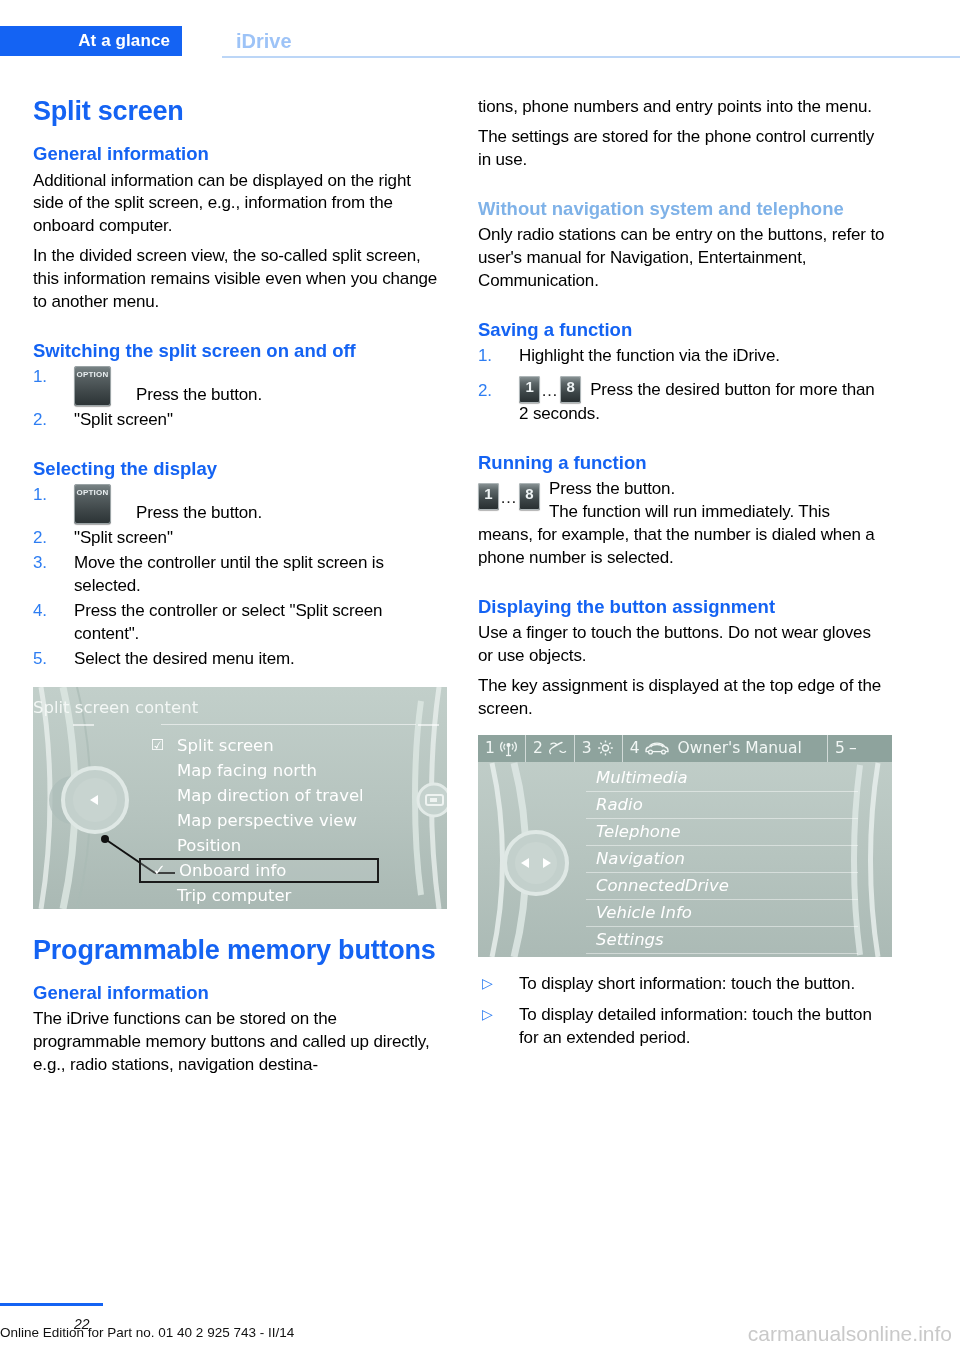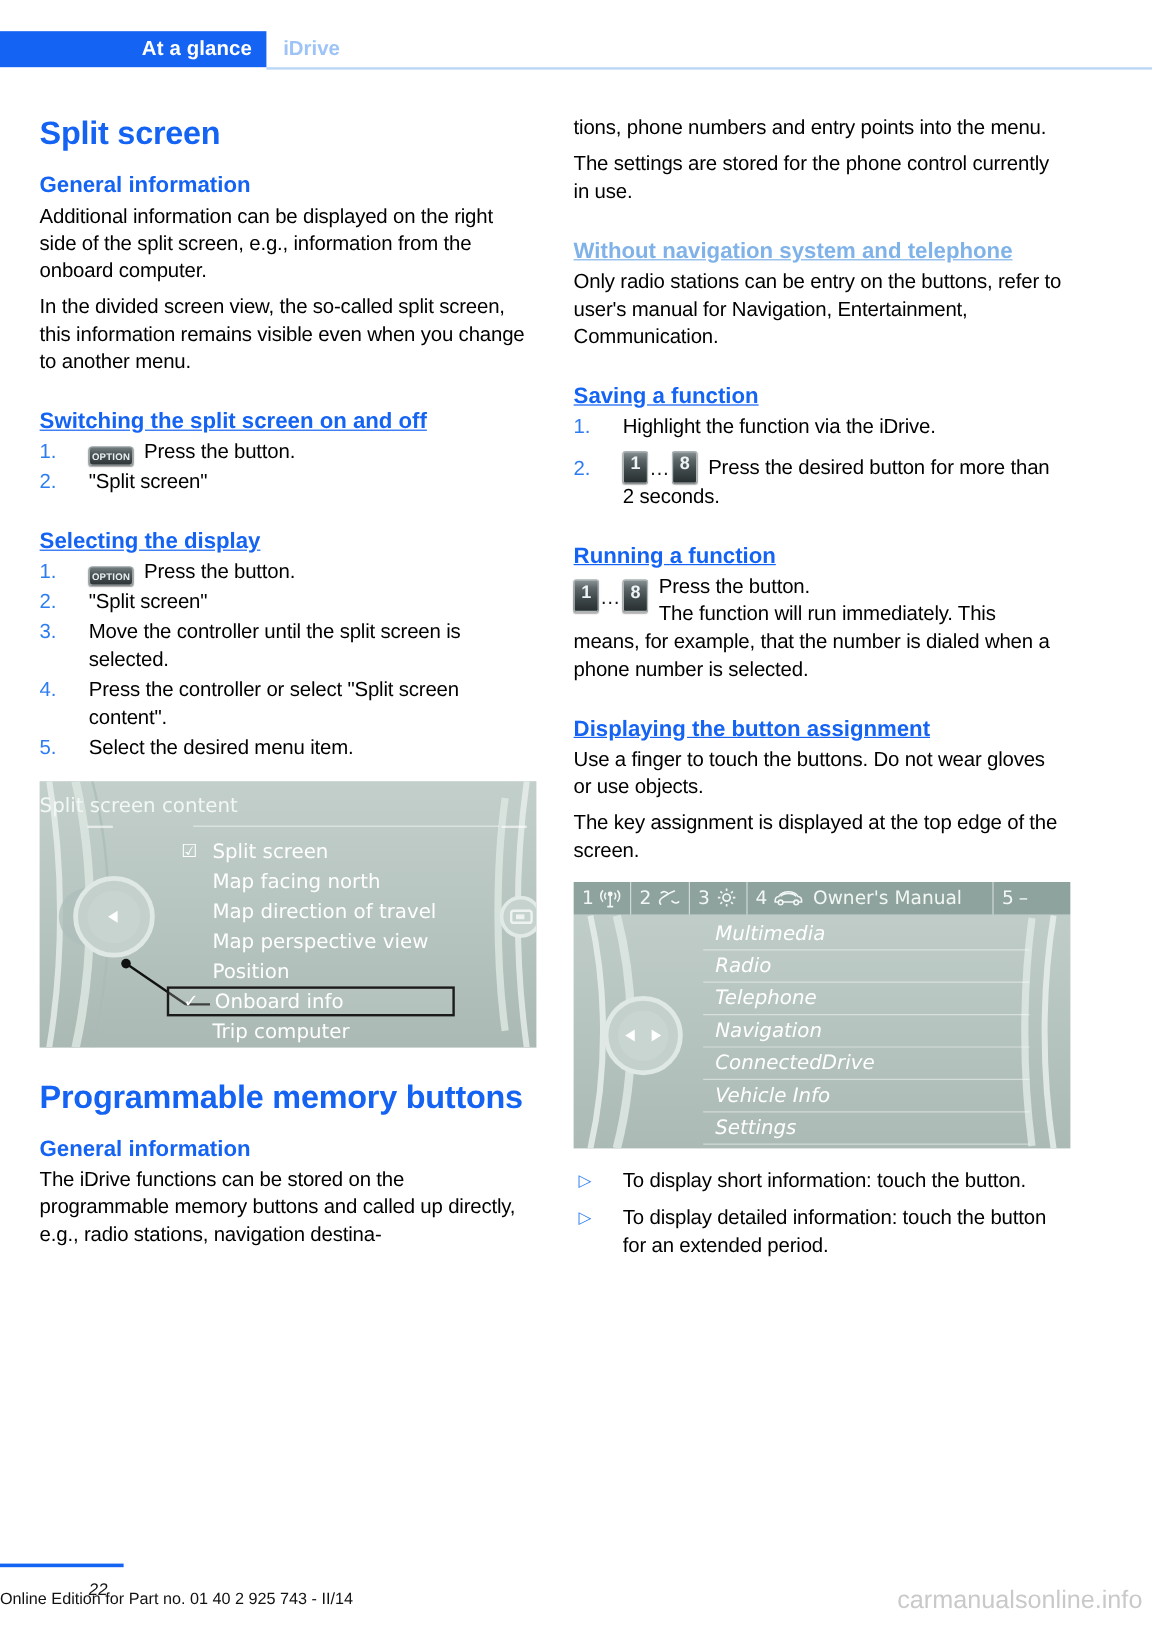--- a/index.html
+++ b/index.html
@@ -19,39 +19,39 @@
   
   .header {
     position: absolute;
     left: 0; top: 26px;
     width: 960px;
     height: 30px;
   }
   .header-tab-primary {
     position: absolute;
     left: 0; top: 0;
-    width: 222px;
+    width: 182px;
     height: 30px;
     background: #1463f3;
     color: #ffffff;
     font-weight: bold;
     font-size: 17px;
     line-height: 30px;
     text-align: right;
     padding-right: 12px;
     box-sizing: border-box;
     letter-spacing: 0.1px;
   }
   .header-tab-secondary {
     position: absolute;
     left: 236px; top: 0;
     height: 30px;
     color: #9dc3f7;
     font-weight: bold;
-    font-size: 17px;
+    font-size: 20px;
     line-height: 30px;
   }
   .header-rule {
     position: absolute;
     left: 222px;
     top: 56px;
     width: 738px;
     height: 2px;
     background: #bcd6f7;
   }
@@ -74,21 +74,21 @@
     letter-spacing: -0.2px;
   }
   h2.subhead {
     color: #1463f3;
     font-size: 18.5px;
     font-weight: bold;
     margin: 0 0 4px 0;
     line-height: 1.2;
   }
   h2.subhead.light { color: #7fb2e8; }
-  h2.subhead.spaced { margin-top: 26px; text-decoration: underline; }
+  h2.subhead.spaced { margin-top: 26px; }
 
   p.body {
     font-size: 17px;
     line-height: 1.35;
     margin: 0 0 7px 0;
     letter-spacing: -0.15px;
   }
 
   
   ol.steps, ul.bullets {
@@ -125,28 +125,28 @@
     left: 4px;
     top: 1px;
     color: #2d7df2;
     font-size: 14px;
   }
 
   
   .btn-option {
     display: inline-block;
     width: 37px;
-    height: 16px;
+    height: 40px;
     vertical-align: -6px;
     border-radius: 3px;
     background: linear-gradient(180deg,#6f7b7d 0%, #56six 0%, #545e60 35%, #3a4244 70%, #2c3335 100%);
     background: linear-gradient(180deg,#7b8688 0%, #565f61 30%, #3c4446 70%, #2b3234 100%);
     box-shadow: inset 0 0 0 1px #9aa3a5, 0 1px 1px rgba(0,0,0,.35);
     position: relative;
-    margin-right: 9px;
+    margin-right: 25px;
   }
   .btn-option .lbl {
     position: absolute;
     left: 0; right: 0; top: 4px;
     text-align: center;
     color: #e9eef0;
     font-size: 8px;
     font-weight: bold;
     letter-spacing: 0.2px;
     font-family: "Liberation Sans", sans-serif;

